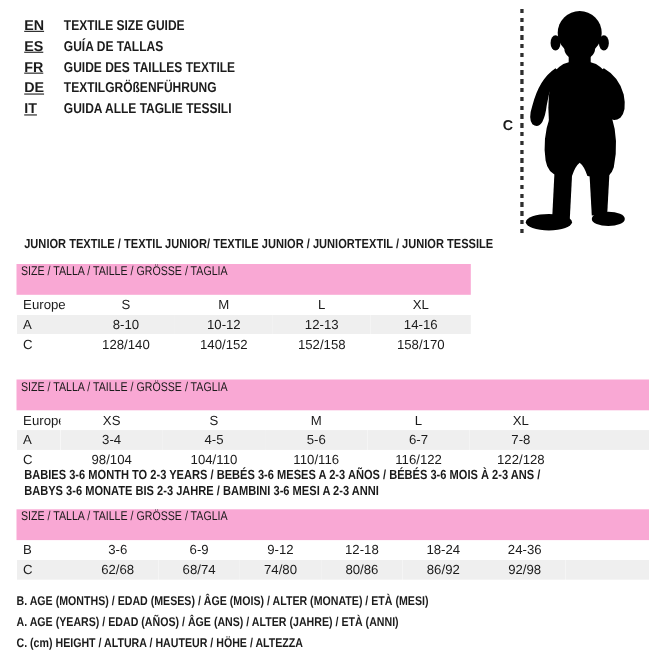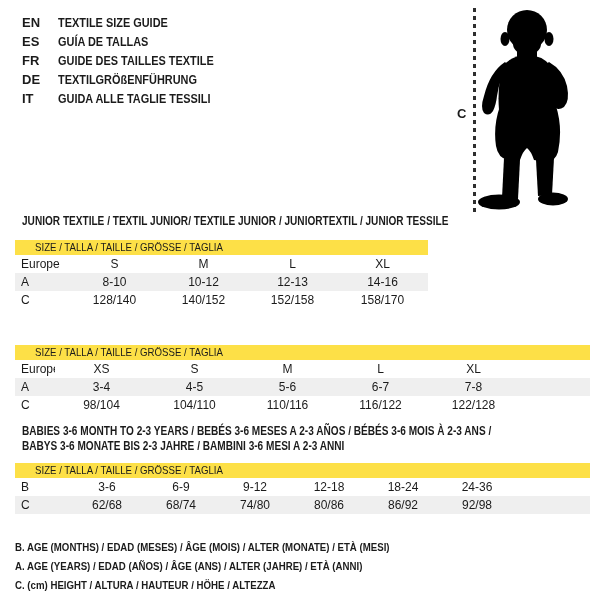--- a/index.html
+++ b/index.html
@@ -7,21 +7,21 @@
     width:600px;height:600px;background:#ffffff;
     font-family:"Liberation Sans", sans-serif;
     color:#1b1b1b;
   }
   .canvas{position:relative;width:600px;height:600px;background:#fff;overflow:hidden;}
   .condensed{display:inline-block;transform:scaleX(.84);transform-origin:0 50%;white-space:nowrap;}
 
   
   .lang-block{position:absolute;left:22px;top:13px;}
   .lang-row{height:19px;line-height:19px;font-weight:bold;font-size:13px;white-space:nowrap;}
-  .lang-code{display:inline-block;width:36px;}
+  .lang-code{display:inline-block;width:36px;text-decoration:underline;}
 
   
   .measure-label{position:absolute;left:457px;top:106px;font-size:13px;font-weight:bold;}
   .dashed-line{
     position:absolute;left:473px;top:8px;width:3px;height:205px;
     background:repeating-linear-gradient(to bottom,#2e2e2e 0 4px,transparent 4px 8px);
   }
   .silhouette{position:absolute;left:476px;top:8px;width:96px;height:204px;}
   .silhouette *{fill:#000;}
 
@@ -30,21 +30,21 @@
   #t1-title{left:22px;top:214px;}
   #t2-title{left:22px;top:319px;}
   #t3-title{left:22px;top:424px;line-height:15px;}
   .t2sub{font-size:9px;vertical-align:-2px;}
 
   
   .size-table{position:absolute;left:15px;}
   #table1{top:240px;width:413px;}
   #table2{top:345px;width:575px;}
   #table3{top:463px;width:575px;}
-  .band{height:15px;line-height:15px;background:#fde047;padding-left:20px;font-size:11.5px;color:#1b1b1b;}
+  .band{height:28px;line-height:15px;background:#f9a8d4;padding-left:4px;font-size:11.5px;color:#1b1b1b;}
   .size-table table{border-collapse:collapse;width:100%;table-layout:fixed;font-size:12px;}
   .size-table td{height:18px;text-align:center;padding:0;overflow:hidden;white-space:nowrap;}
   .size-table td.lbl{text-align:left;padding-left:6px;margin-left:21px;}
   .size-table tr.shaded{background:#efefef;}
 
   
   .notes{position:absolute;left:15px;top:538px;}
   .note{height:19px;line-height:19px;font-weight:bold;font-size:11.5px;}
 </style>
 </head>

